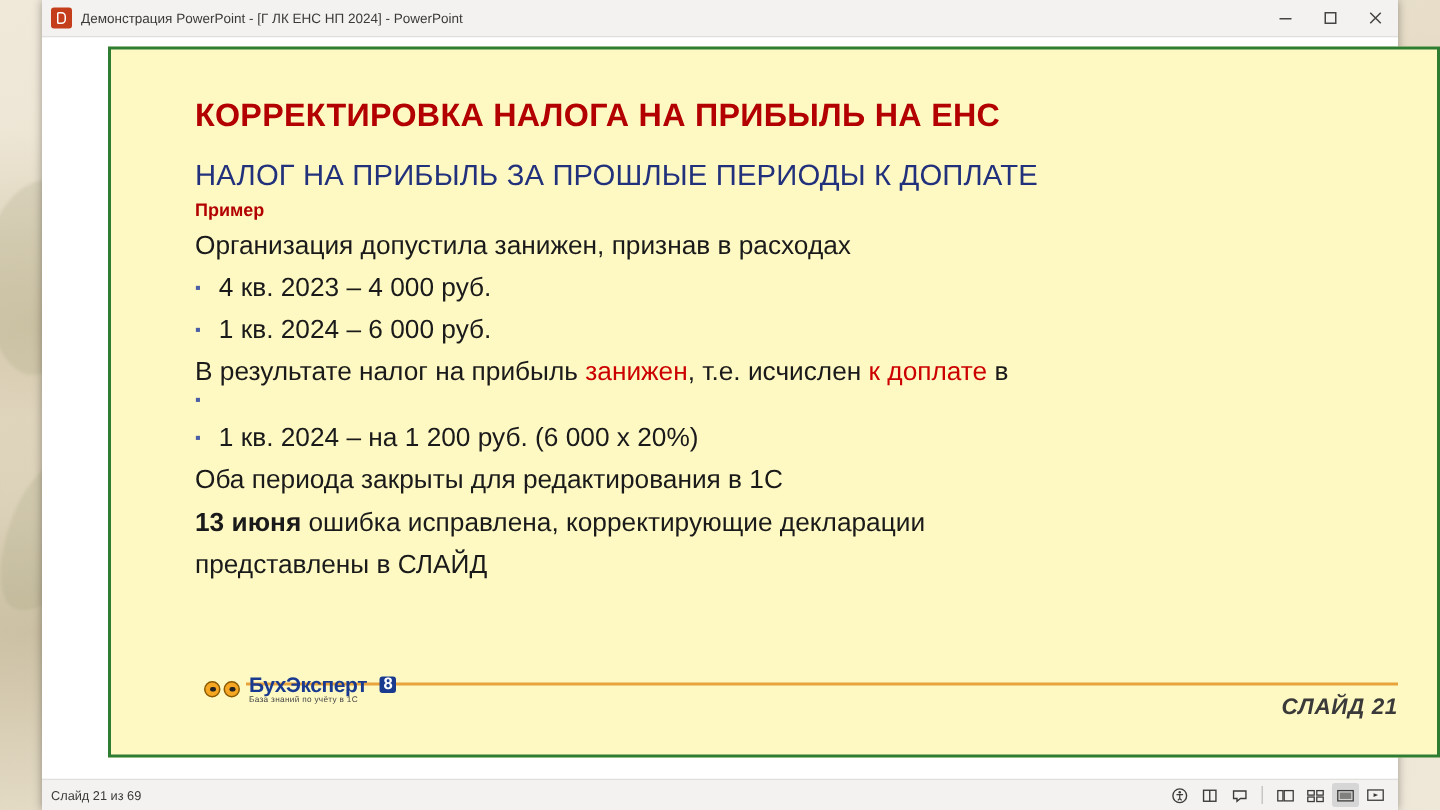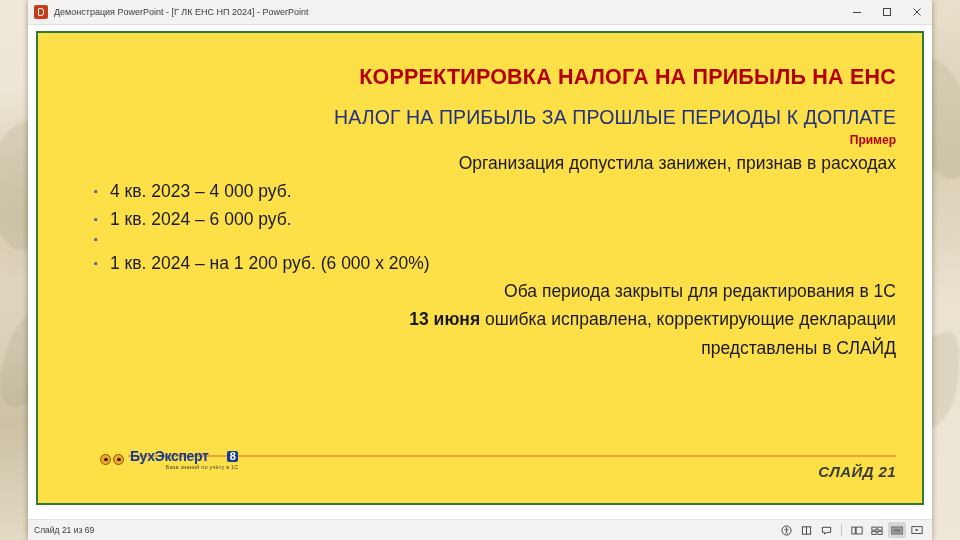--- a/index.html
+++ b/index.html
@@ -40,21 +40,20 @@
   .ppt-window {
     position: absolute;
     left: 28px;
     top: 0;
     width: 904px;
     height: 540px;
     background: #ffffff;
     box-shadow: 0 0 6px rgba(0,0,0,0.35);
     display: flex;
     flex-direction: column;
-    text-align: right;
   }
   .titlebar {
     height: 24px;
     background: #f3f2f1;
     border-bottom: 1px solid #e1dfdd;
     display: flex;
     align-items: center;
     padding: 0 0 0 6px;
     font-size: 9px;
     color: #3b3a39;
@@ -107,23 +106,24 @@
     background: #ffffff;
     padding: 6px 8px 0 8px;
     box-sizing: border-box;
   }
   .slide {
     position: relative;
     width: 100%;
     height: 474px;
     box-sizing: border-box;
     border: 2px solid #2e7d32;
-    background: #fde047;
+    background: #fef9c3;
     padding: 16px 26px 8px 34px;
     box-sizing: border-box;
+    margin-left: 36px;
   }
   .slide-title {
     color: #b30000;
     font-size: 21.5px;
     font-weight: bold;
     letter-spacing: 0.2px;
     margin: 16px 0 16px 22px;
   }
   .subtitle {
     color: #22317c;
@@ -217,21 +217,21 @@
     flex-direction: column;
     line-height: 1;
   }
   .logo-main {
     font-size: 14px;
     font-weight: bold;
     color: #1a3a8f;
     letter-spacing: -0.3px;
     display: flex;
     align-items: center;
-    gap: 18px;
+    gap: 8px;
   }
   .logo-badge {
     background: #1a3a8f;
     color: #fff;
     font-size: 11px;
     font-weight: bold;
     padding: 0 3px;
     border-radius: 2px;
   }
   .logo-sub {
@@ -334,20 +334,23 @@
         <div class="bullet-line">
           <span class="bullet-mark">▪</span>
           <span>4 кв. 2023 – 4 000 руб.</span>
         </div>
 
         <div class="bullet-line">
           <span class="bullet-mark">▪</span>
           <span>1 кв. 2024 – 6 000 руб.</span>
         </div>
 
+        <div class="body-line">
+          <span>В результате налог на прибыль </span><span class="red">занижен</span><span>, т.е. исчислен </span><span class="red">к доплате</span><span> в</span>
+        </div>
 
         <div class="bullet-line">
           <span class="bullet-mark">▪</span>
         </div>
 
         <div class="bullet-line">
           <span class="bullet-mark">▪</span>
           <span>1 кв. 2024 – на 1 200 руб. (6 000 х 20%)</span>
         </div>
 

